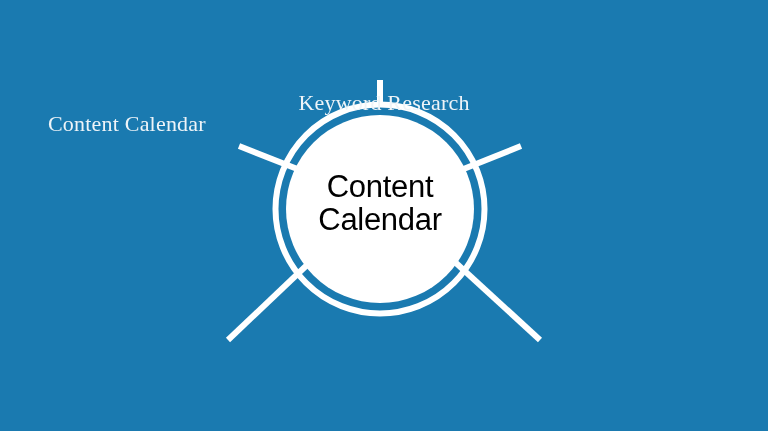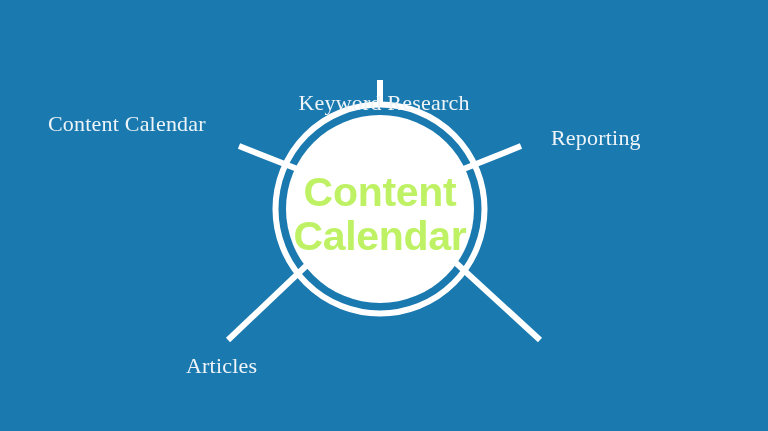--- a/index.html
+++ b/index.html
@@ -61,24 +61,24 @@
   #center-text-wrap {
     position: absolute;
     left: 285px;
     top: 170px;
     width: 190px;
     text-align: center;
     line-height: 1.08;
   }
   .center-line {
     display: block;
-    color: #bef264;
+    color: #000000;
     font-family: "Liberation Sans", sans-serif;
-    font-size: 41px;
-    font-weight: 700;
+    font-size: 31px;
+    font-weight: 400;
     letter-spacing: -0.3px;
   }
 </style>
 </head>
 <body>
 
 <div id="diagram-root">
 
   <svg id="hub-svg" viewBox="0 0 768 431">
 
@@ -97,18 +97,16 @@
 
   <div id="center-text-wrap">
     <span class="center-line">Content</span>
     <span class="center-line">Calendar</span>
   </div>
 
   <div class="node-label" id="label-keyword-research">Keyword Research</div>
 
   <div class="node-label" id="label-content-calendar">Content Calendar</div>
 
-  <div class="node-label" id="label-reporting">Reporting</div>
 
-  <div class="node-label" id="label-articles">Articles</div>
 
 
 </div>
 
 </body></html>

